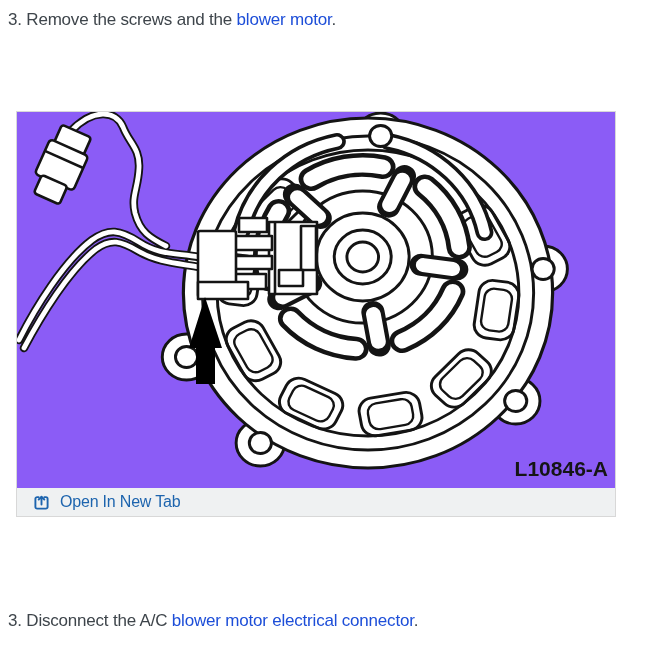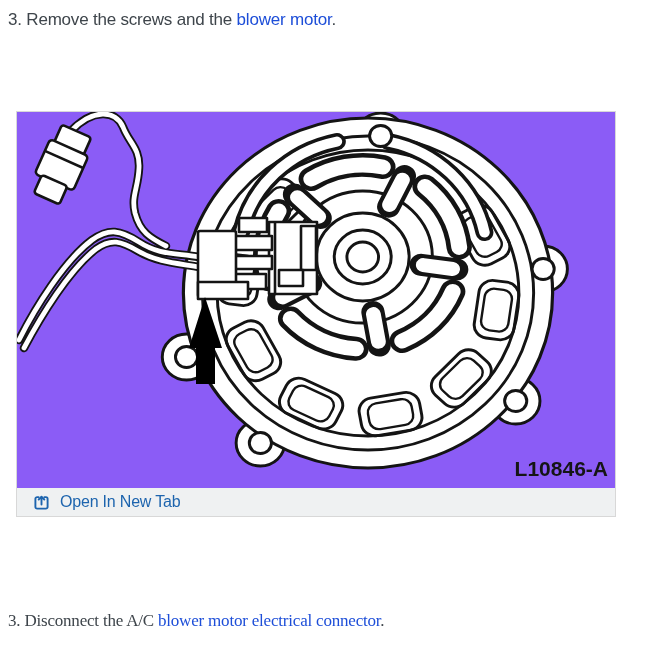--- a/index.html
+++ b/index.html
@@ -9,21 +9,21 @@
     width: 655px; height: 670px;
     font-family: "Liberation Sans", sans-serif;
     overflow: hidden;
   }
   .step {
     position: absolute; left: 8px;
     font-size: 17px; letter-spacing: -0.2px;
     color: #3e454b;
   }
   #step2 { top: 10px; }
-  #step3 { top: 611px; font-family: Liberation Serif, serif; }
+  #step3 { top: 611px; }
   .step a {
     color: #1d4ed8; text-decoration: none; cursor: pointer;
   }
   .figure-box {
     position: absolute; left: 8px; top: 111px;
     width: 600px; height: 406px;
     border: 1px solid #d8d8d8;
     background: #8b5cf6;
     margin-left: 8px;
   }

